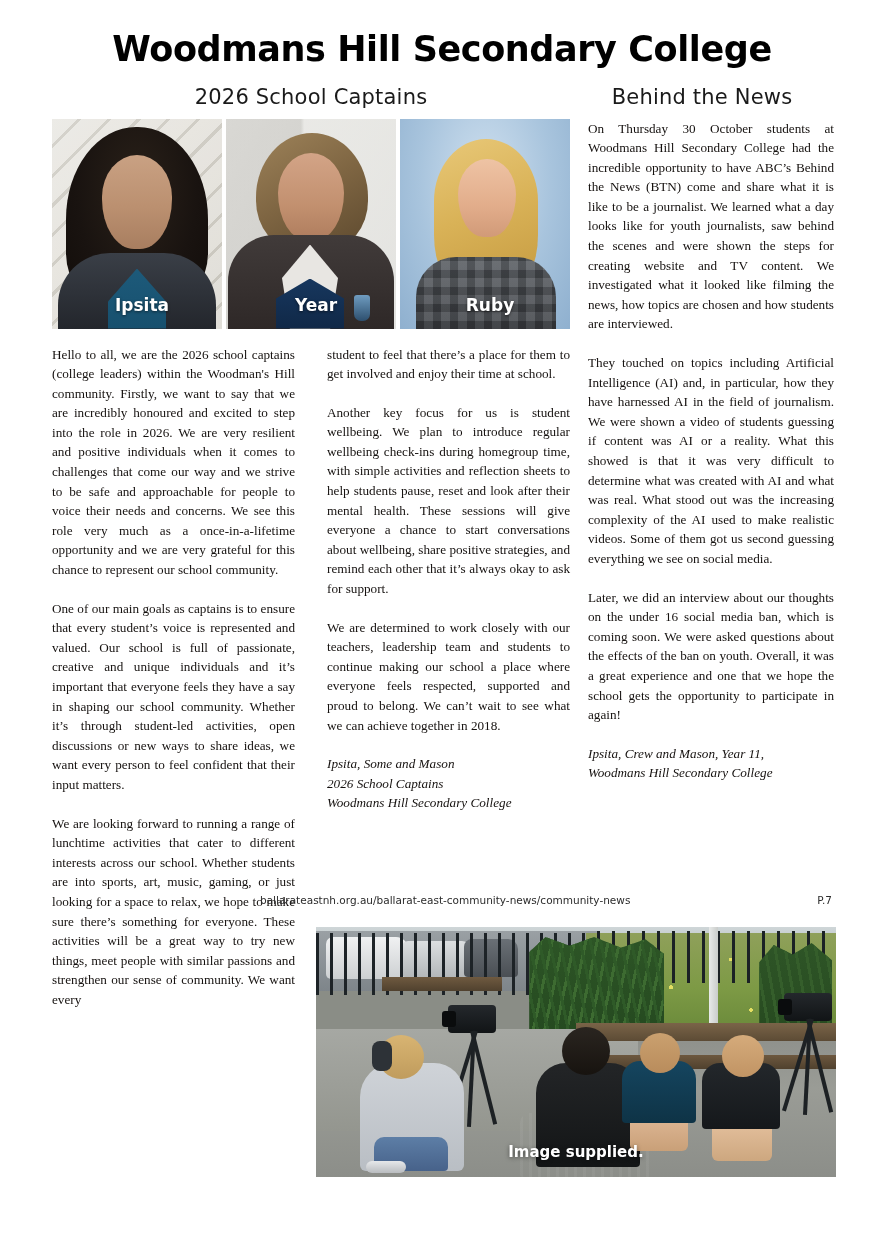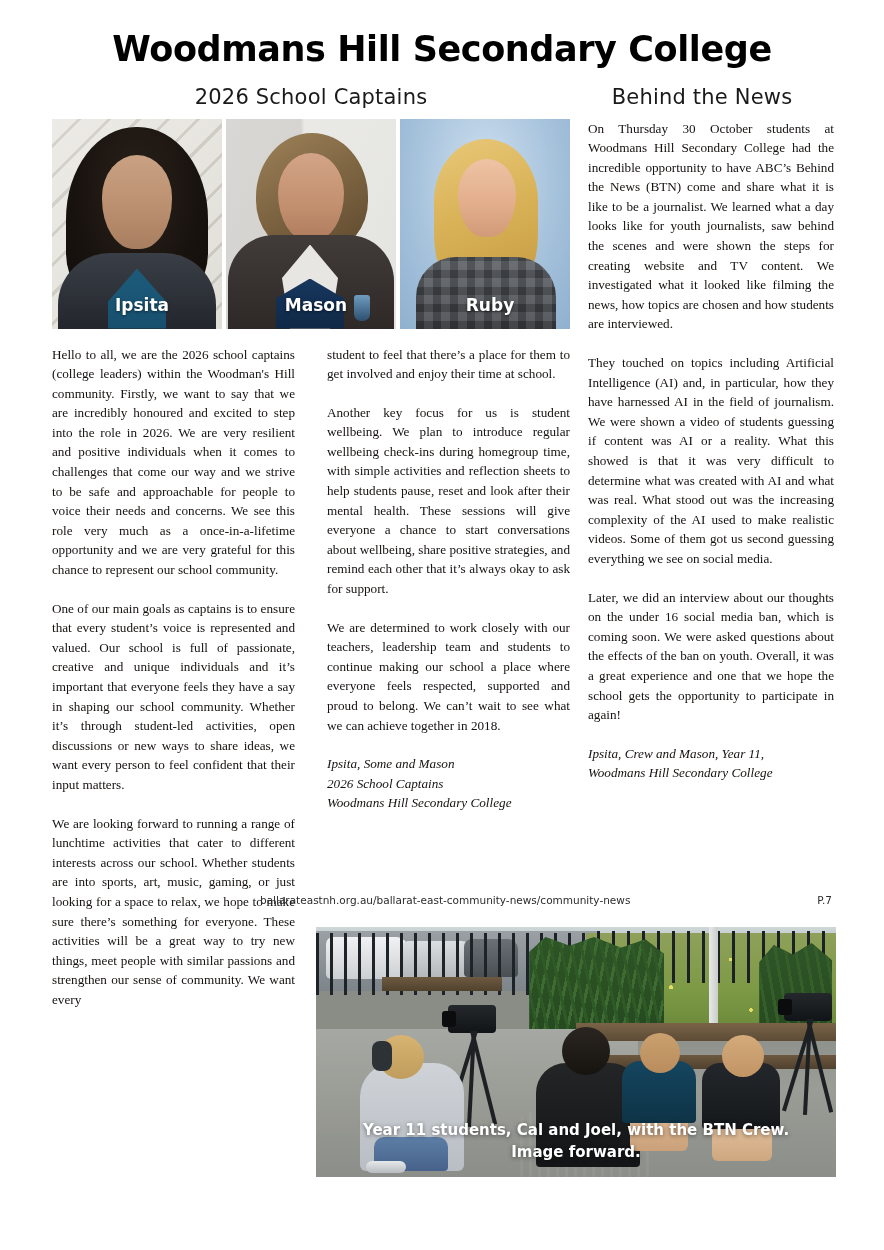--- a/index.html
+++ b/index.html
@@ -389,21 +389,21 @@
         </div>
 
         <div class="portrait ph-mason">
           <div class="mason-wall"></div>
           <div class="mason-hair"></div>
           <div class="mason-face"></div>
           <div class="mason-body"></div>
           <div class="mason-shirt"></div>
           <div class="mason-jumper"></div>
           <div class="mason-badge"></div>
-          <div class="portrait-name">Mason</div>
+          <div class="portrait-name">Year</div>
         </div>
 
         <div class="portrait ph-ruby">
           <div class="ruby-hair"></div>
           <div class="ruby-face"></div>
           <div class="ruby-body"></div>
           <div class="portrait-name">Ruby</div>
         </div>
 
       </div>
@@ -499,22 +499,21 @@
       <div class="head"></div>
     </div>
 
     <div class="fig-person boy-b">
       <div class="legs"></div>
       <div class="torso"></div>
       <div class="head"></div>
     </div>
 
     <div class="btn-caption">
-      <div>Year 11 students, Cal and Joel, with the BTN Crew.</div>
-      <div>Image forward.</div>
+      <div>Image supplied.</div>
     </div>
   </div>
 
   <div class="footer">
     <div>ballarateastnh.org.au/ballarat-east-community-news/community-news</div>
     <div>P.7</div>
   </div>
 
 </div>
 

